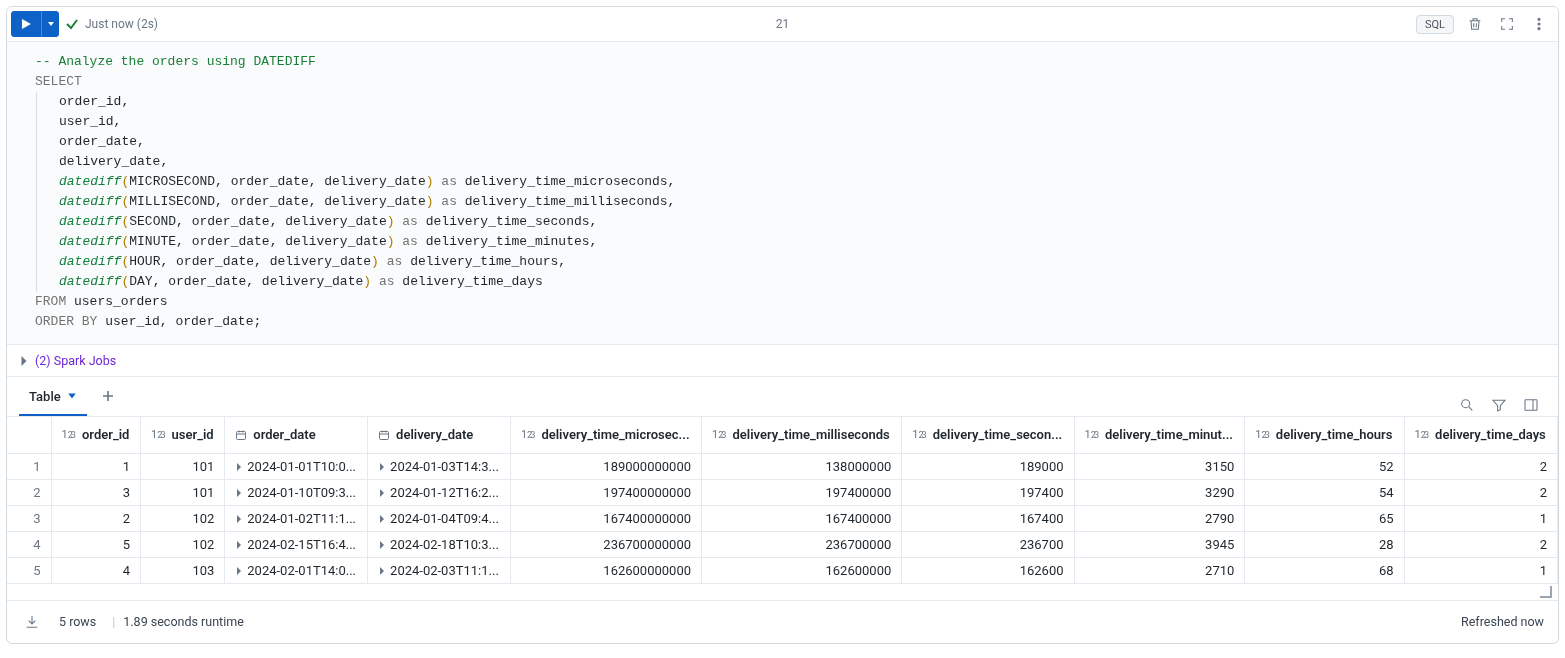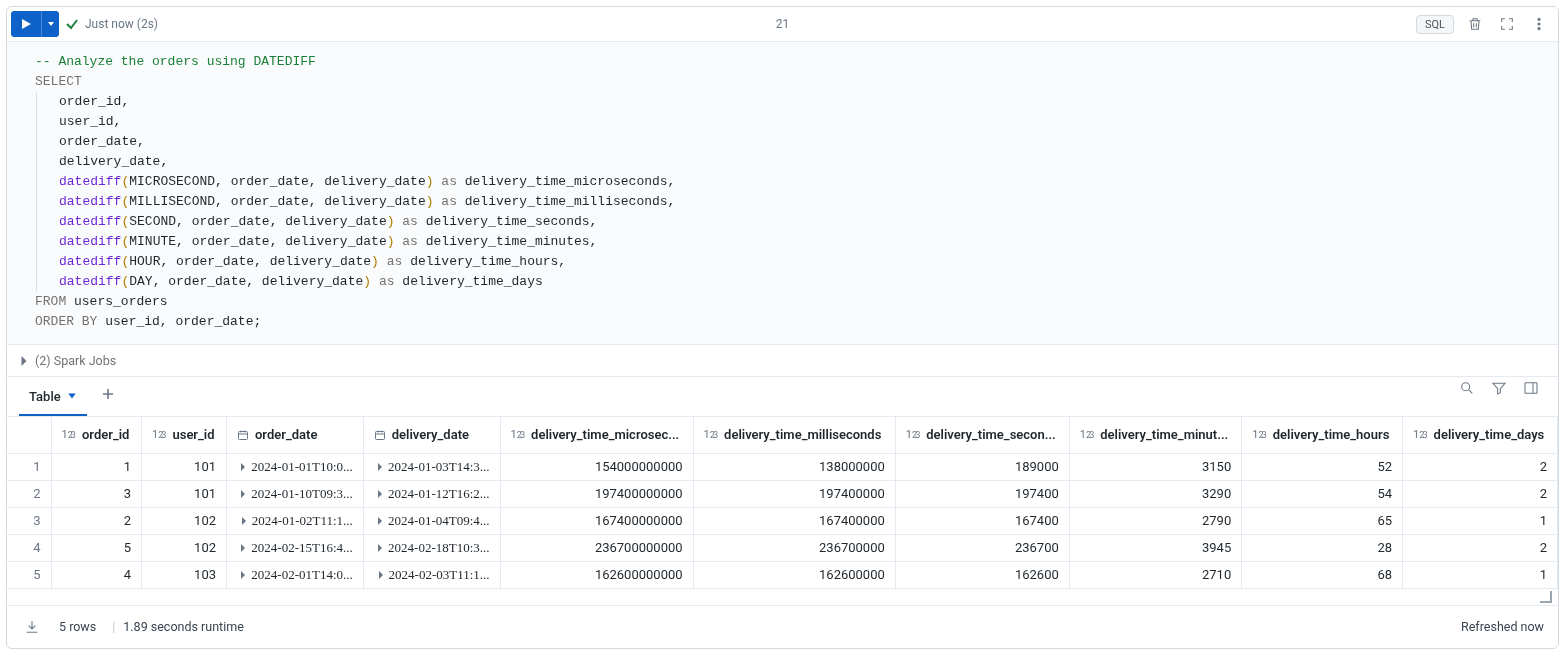--- a/index.html
+++ b/index.html
@@ -84,37 +84,37 @@
     border-bottom: 1px solid #e5eaf0;
   }
   .indent-guide {
     border-left: 1px solid #d8dee5;
     padding-left: 22px;
     margin-left: 1px;
     display: inline-block;
   }
   .comment { color: #1a7f37; }
   .kw { color: #737373; }
-  .func { color: #6d28d9; }
+  .func { color: #15803d; font-style: italic; }
   .paren { color: #b07d00; }
   .ident { color: #1f272d; }
   .spark-row {
     display: flex;
     align-items: center;
     gap: 6px;
     padding: 8px 12px;
     font-size: 12.5px;
-    color: #737373;
+    color: #6d28d9;
     border-bottom: 1px solid #e5eaf0;
     cursor: pointer;
   }
   .spark-row svg { width: 10px; height: 10px; fill: #6b7785; }
   .tabs-row {
     display: flex;
-    align-items: flex-start;
+    align-items: flex-end;
     padding: 0 12px;
     gap: 4px;
   }
   .tab {
     display: flex;
     align-items: center;
     gap: 6px;
     padding: 12px 10px 10px;
     font-size: 13px;
     color: #1f272d;
@@ -148,21 +148,21 @@
     text-align: left;
     position: relative;
     height: 36px;
   }
   table.results td.rownum {
     color: #6b7785;
     text-align: right;
     background: #fff;
     width: 40px;
   }
-  table.results td.date-cell { text-align: right; font-family: Liberation Serif, serif; }
+  table.results td.date-cell { text-align: left; }
   .th-inner { display:flex; align-items:center; gap:6px; }
   .type-icon { color: #6b7785; font-size: 11px; font-weight: 400; display:flex; align-items:center;}
   .date-chevron { color:#6b7785; margin-right:4px; display:inline-flex;}
   .date-chevron svg { width:8px; height:8px; fill:#6b7785;}
   .col-rownum { width: 44px;}
   .resize-handle {
     position: relative;
     height: 16px;
     display:flex;
     justify-content:flex-end;
@@ -374,21 +374,21 @@
             <td class="date-cell"><span class="date-chevron">
                 <svg viewBox="0 0 8 8">
                   <path d="M2 0 L6 4 L2 8 Z"></path>
                 </svg>
               </span>2024-01-01T10:0...</td>
             <td class="date-cell"><span class="date-chevron">
                 <svg viewBox="0 0 8 8">
                   <path d="M2 0 L6 4 L2 8 Z"></path>
                 </svg>
               </span>2024-01-03T14:3...</td>
-            <td>154000000000</td>
+            <td>189000000000</td>
             <td>138000000</td>
             <td>189000</td>
             <td>3150</td>
             <td>52</td>
             <td>2</td>
           </tr>
           <tr>
             <td class="rownum">2</td>
             <td>3</td>
             <td>101</td>

